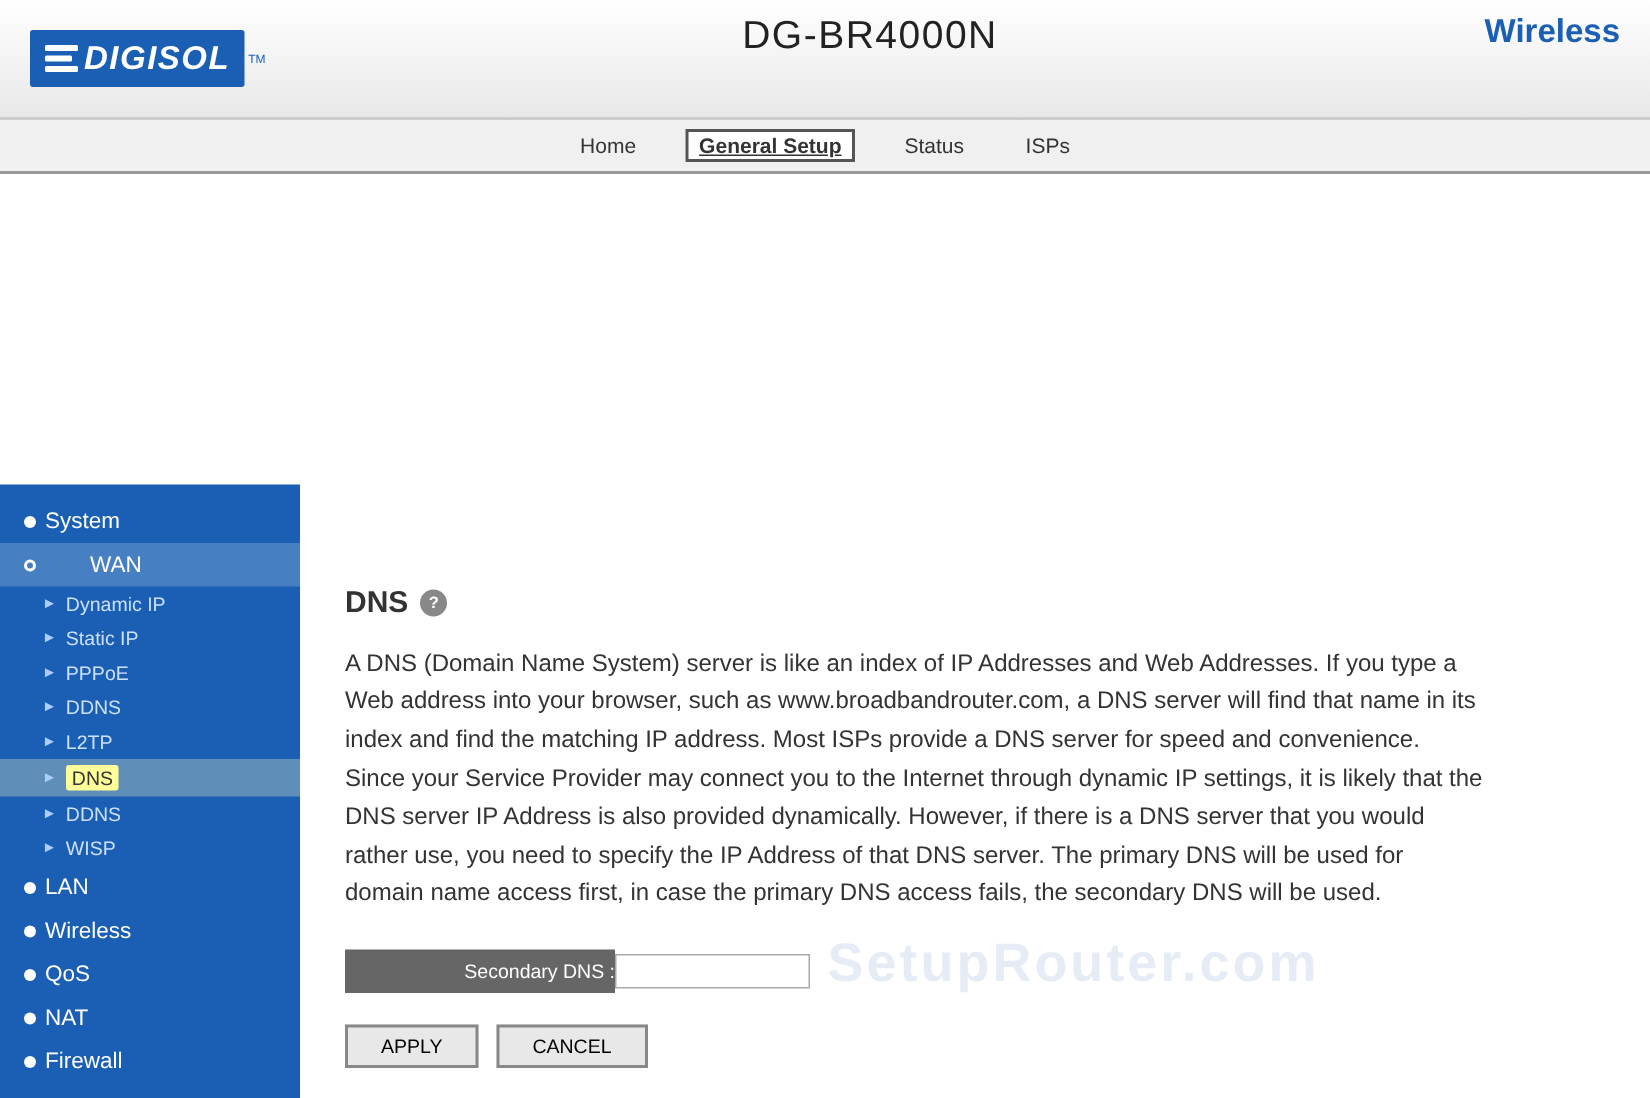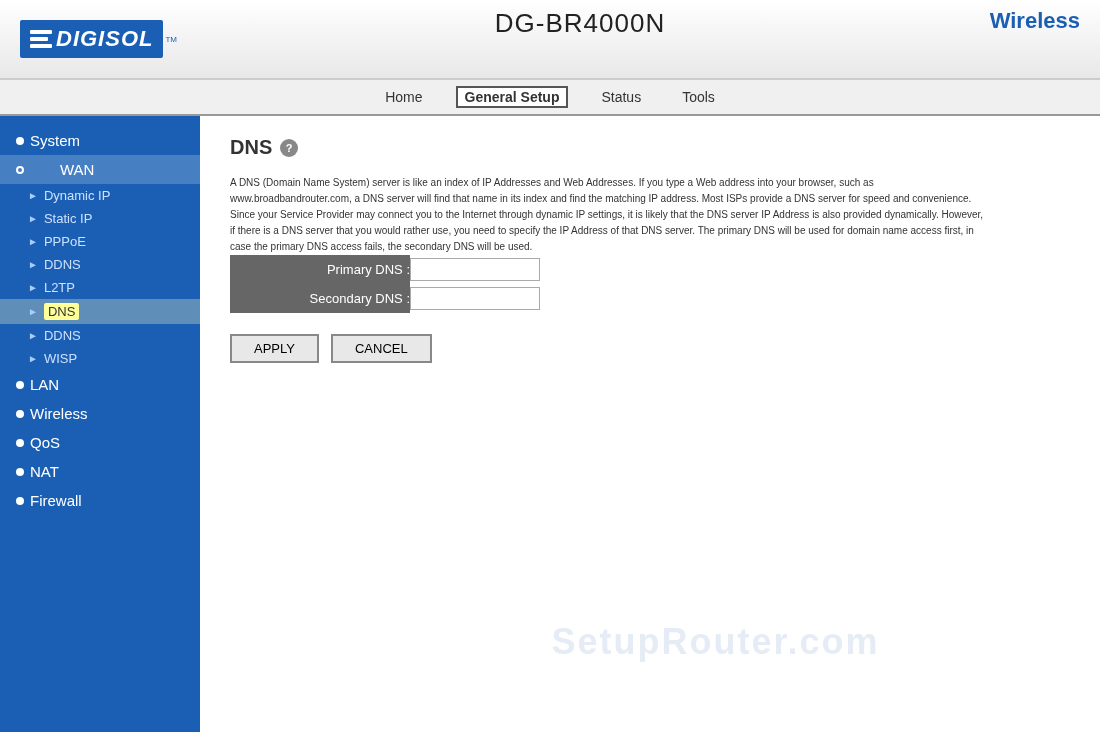--- a/index.html
+++ b/index.html
@@ -93,26 +93,28 @@
       color: #333;
       cursor: pointer;
       padding: 2px 8px;
       text-decoration: none;
     }
     .nav-item.active {
       border: 2px solid #555;
       padding: 1px 7px;
       font-weight: bold;
       background: #fff;
+      text-decoration: underline;
     }
 
     
     .main-layout {
       display: flex;
       height: calc(732px - 80px - 36px);
+      align-items: flex-end;
     }
 
     
     .sidebar {
       width: 200px;
       background: #1a5fb4;
       padding: 10px 0;
       flex-shrink: 0;
     }
     .sidebar-item {
@@ -193,23 +195,24 @@
       height: 18px;
       border-radius: 50%;
       background: #888;
       color: white;
       font-size: 11px;
       font-weight: bold;
       cursor: pointer;
     }
 
     .description {
-      font-size: 10px;
+      font-size: 16px;
       color: #333;
       line-height: 1.6;
+      margin-bottom: 24px;
       max-width: 760px;
     }
 
     
     .form-table {
       border-collapse: collapse;
       margin-bottom: 20px;
     }
     .form-row td {
       padding: 3px 0;
@@ -284,21 +287,21 @@
   </div>
   <div class="header-right">
     <div class="wireless-title">Wireless</div>
   </div>
 </div>
 
 <div class="navbar">
   <a class="nav-item">Home</a>
   <a class="nav-item active">General Setup</a>
   <a class="nav-item">Status</a>
-  <a class="nav-item">Tools</a>
+  <a class="nav-item">ISPs</a>
 </div>
 
 <div class="main-layout">
 
   <div class="sidebar">
     <div class="sidebar-item">
       <span class="bullet"></span>
       <span>System</span>
     </div>
     <div class="sidebar-item active">
@@ -363,26 +366,20 @@
 
   <div class="content">
     <div class="page-title">
       <span>DNS</span>
       <span class="help-icon">?</span>
     </div>
     <p class="description">A DNS (Domain Name System) server is like an index of IP Addresses and Web Addresses. If you type a Web address into your browser, such as www.broadbandrouter.com, a DNS server will find that name in its index and find the matching IP address. Most ISPs provide a DNS server for speed and convenience. Since your Service Provider may connect you to the Internet through dynamic IP settings, it is likely that the DNS server IP Address is also provided dynamically. However, if there is a DNS server that you would rather use, you need to specify the IP Address of that DNS server. The primary DNS will be used for domain name access first, in case the primary DNS access fails, the secondary DNS will be used.</p>
 
     <table class="form-table">
       <tbody>
-          <tr class="form-row">
-        <td class="form-label">Primary DNS :</td>
-        <td class="form-input">
-          <input type="text" style="">
-        </td>
-      </tr>
       <tr class="form-row">
         <td class="form-label">Secondary DNS :</td>
         <td class="form-input">
           <input type="text" style="">
         </td>
       </tr>
     </tbody>
       </table>
 
     <div class="button-row">

